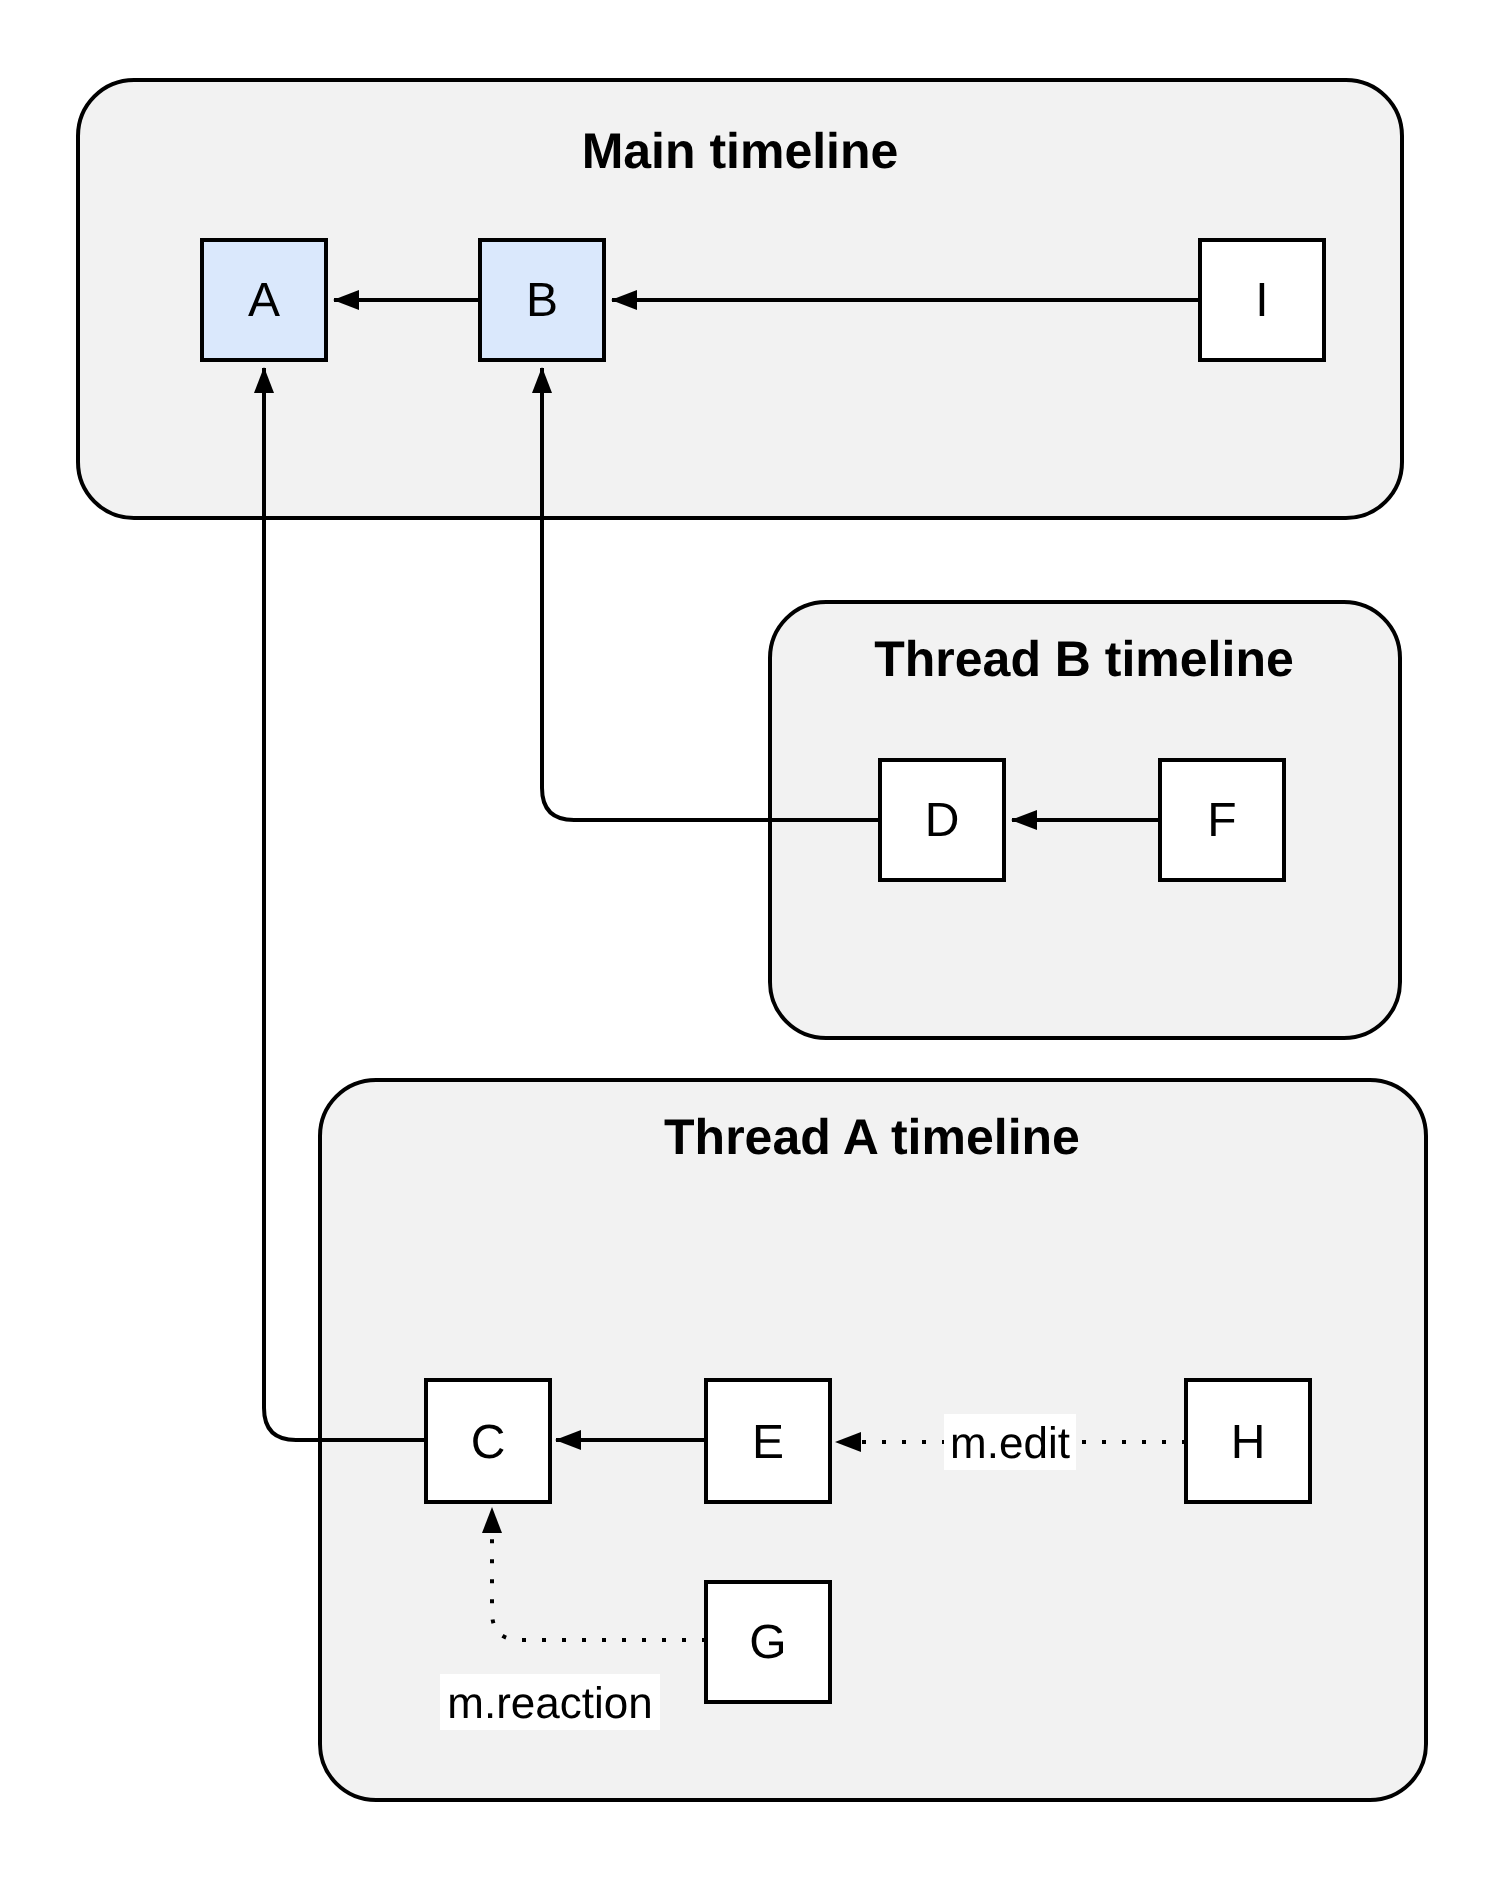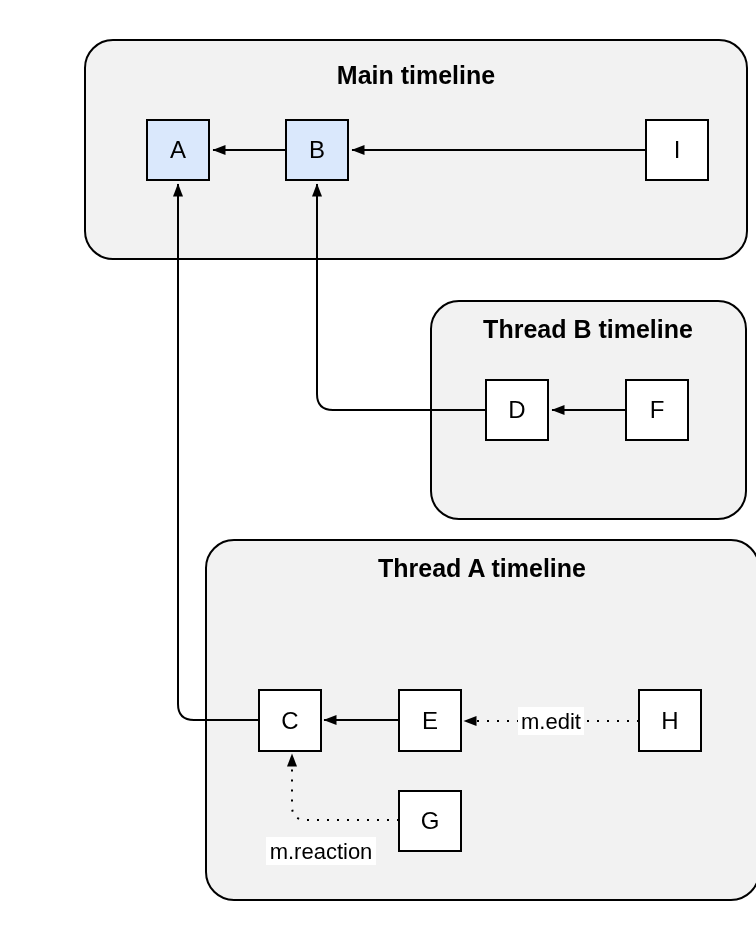--- a/index.html
+++ b/index.html
@@ -3,21 +3,21 @@
 <meta charset="utf-8">
 <style>
   html, body {
     margin: 0;
     padding: 0;
     background: #ffffff;
     width: 756px;
     height: 942px;
     overflow: hidden;
   }
-  .canvas-wrap { width: 624px; height: 942px; margin-left: 46px; }
+  .canvas-wrap { width: 624px; height: 942px; }
   svg { display: block; }
   .container-box {
     stroke-width: 2;
   }
   .node-box {
     stroke-width: 2;
   }
   .container-title {
     font-family: "Liberation Sans", sans-serif;
     font-size: 25px;

